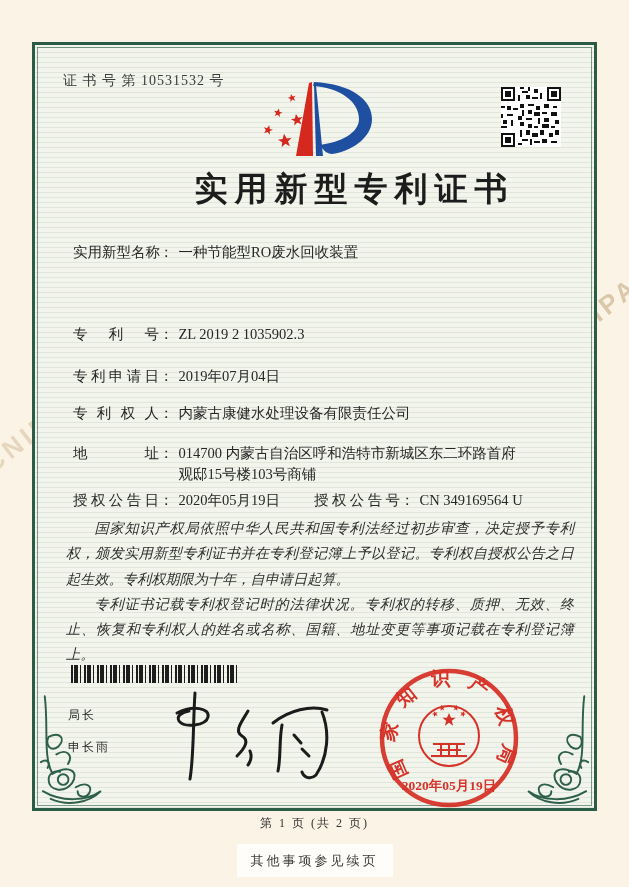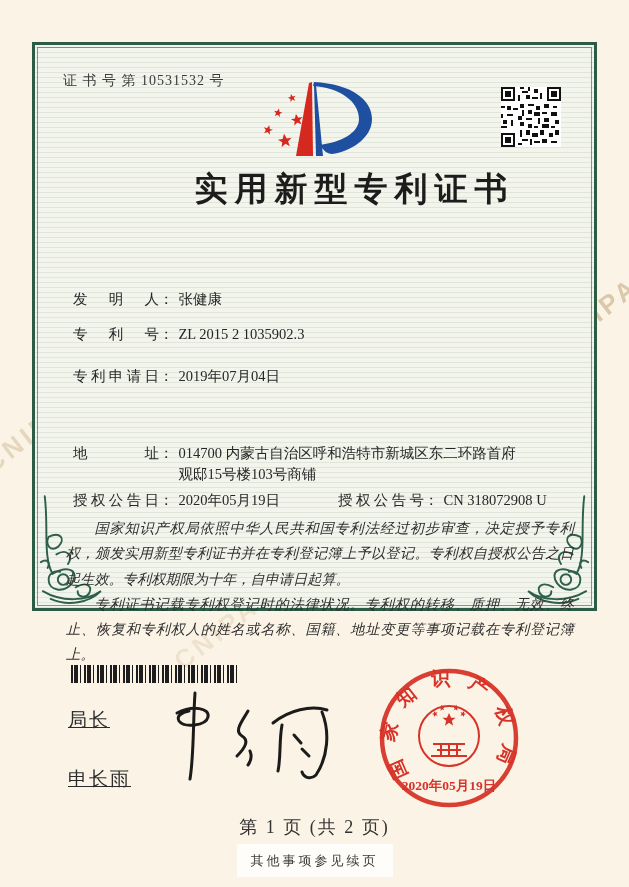--- a/index.html
+++ b/index.html
@@ -3,55 +3,55 @@
 <meta charset="utf-8">
 <style>
   html,body{margin:0;padding:0;}
   body{
     width:629px;height:887px;position:relative;overflow:hidden;
     background:#fbf4e6;
     font-family:"Liberation Serif","DejaVu Serif",serif;
     color:#262626;
   }
   .frame{
-    position:absolute;left:32px;top:42px;width:565px;height:569px;
+    position:absolute;left:32px;top:42px;width:565px;height:769px;
     border:3px solid #2a5c46;box-sizing:border-box;
     background-color:#f3f5ec;
     background-image:repeating-linear-gradient(0deg,
       rgba(122,160,134,.17) 0px, rgba(122,160,134,.17) 1px,
       transparent 1px, transparent 5px);
   }
   .frame::before{
     content:"";position:absolute;inset:2px;border:1px solid rgba(42,92,70,.6);
     pointer-events:none;
   }
   .cert-number{position:absolute;left:28px;top:27px;font-size:14px;color:#3a3a3a;letter-spacing:1px;}
   .title{position:absolute;left:0;top:122px;width:100%;text-align:center;
     font-size:33px;font-weight:bold;letter-spacing:7px;color:#1c1c1c;padding-left:40px;}
   .frow{position:absolute;left:38px;font-size:14.5px;line-height:21px;color:#262626;white-space:nowrap;}
   .flabel{display:inline-block;width:86px;text-align:justify;text-align-last:justify;vertical-align:top;}
   .fcolon{vertical-align:top;}
   .fvalue{margin-left:5px;vertical-align:top;}
   .fvalue.wrap{display:inline-block;width:342px;white-space:normal;}
-  .pair2{margin-left:58px;}
+  .pair2{margin-left:34px;}
   .paragraphs{position:absolute;left:31px;top:471px;width:508px;
     font-size:14.2px;line-height:1.78;text-align:justify;
     font-style:italic;color:#2e2e2e;}
   .paragraphs p{margin:0;text-indent:2em;}
   .barcode{position:absolute;left:36px;top:620px;width:168px;height:18px;
     background:repeating-linear-gradient(90deg,
       #1d1d1d 0 2px, transparent 2px 3px,
       #1d1d1d 3px 7px, transparent 7px 9px,
       #1d1d1d 9px 10px, transparent 10px 13px);}
-  .sig-label{position:absolute;left:33px;font-size:19px;letter-spacing:2px;
-    font-family:"Liberation Sans","DejaVu Sans",sans-serif;color:#2b2b2b;text-decoration:underline;}
+  .sig-label{position:absolute;left:33px;font-size:12px;letter-spacing:2px;
+    font-family:"Liberation Sans","DejaVu Sans",sans-serif;color:#2b2b2b;}
   .sig-svg{position:absolute;left:118px;top:638px;}
   .seal{position:absolute;left:338px;top:617px;opacity:.94;}
   .page-number{position:absolute;left:0;top:770px;width:100%;text-align:center;
-    font-size:18px;letter-spacing:2px;color:#333;}
+    font-size:12px;letter-spacing:2px;color:#333;}
   .footer-note{position:absolute;left:0;top:852px;width:100%;text-align:center;font-size:13px;color:#3c3c3c;}
   .footer-note span{background:rgba(255,255,255,.78);padding:9px 14px;letter-spacing:3px;}
   .wm{position:absolute;transform:rotate(-38deg);transform-origin:left top;
     font-family:"Liberation Sans","DejaVu Sans",sans-serif;font-weight:bold;
     font-size:26px;letter-spacing:4px;color:#b08a56;pointer-events:none;}
   .ornament{position:absolute;bottom:2px;}
   .ornament.left{left:2px;}
   .ornament.right{right:2px;transform:scaleX(-1);}
   .logo{position:absolute;left:215px;top:28px;}
   .qr{position:absolute;left:466px;top:42px;}
@@ -167,45 +167,48 @@
         <rect x="14" y="25" width="1" height="3"></rect>
       <rect x="16" y="26" width="3" height="1"></rect>
         <rect x="20" y="25" width="2" height="2"></rect>
         <rect x="24" y="26" width="3" height="1"></rect>
         <rect x="8" y="27" width="2" height="1"></rect>
     </g>
   </svg>
 
   <div class="title">实用新型专利证书</div>
 
-  <div class="frow" style="top:244px;">
-    <span class="flabel">发明人</span><span class="fcolon">：</span><span class="fvalue">张健康</span>
+  <div class="frow" style="top:197px;">
+    <span class="flabel">实用新型名称</span><span class="fcolon">：</span><span class="fvalue">一种节能型RO废水回收装置</span>
   </div>
   <div class="frow" style="top:279px;">
-    <span class="flabel">专利号</span><span class="fcolon">：</span><span class="fvalue">ZL 2015 2 1035902.3</span>
+    <span class="flabel">专利号</span><span class="fcolon">：</span><span class="fvalue">ZL 2019 2 1035902.3</span>
   </div>
   <div class="frow" style="top:321px;">
     <span class="flabel">专利申请日</span><span class="fcolon">：</span><span class="fvalue">2019年07月04日</span>
   </div>
+  <div class="frow" style="top:358px;">
+    <span class="flabel">专利权人</span><span class="fcolon">：</span><span class="fvalue">内蒙古康健水处理设备有限责任公司</span>
+  </div>
   <div class="frow" style="top:398px;">
     <span class="flabel">地址</span><span class="fcolon">：</span><span class="fvalue wrap">014700 内蒙古自治区呼和浩特市新城区东二环路首府观邸15号楼103号商铺</span>
   </div>
   <div class="frow" style="top:445px;">
-    <span class="flabel">授权公告日</span><span class="fcolon">：</span><span class="fvalue">2020年05月19日</span><span class="flabel pair2">授权公告号</span><span class="fcolon">：</span><span class="fvalue">CN 318072908 U</span>
+    <span class="flabel">授权公告日</span><span class="fcolon">：</span><span class="fvalue">2020年05月19日</span><span class="flabel pair2">授权公告号</span><span class="fcolon">：</span><span class="fvalue">CN 349169564 U</span>
   </div>
 
   <div class="paragraphs">
     <p>国家知识产权局依照中华人民共和国专利法经过初步审查，决定授予专利权，颁发实用新型专利证书并在专利登记簿上予以登记。专利权自授权公告之日起生效。专利权期限为十年，自申请日起算。</p>
     <p>专利证书记载专利权登记时的法律状况。专利权的转移、质押、无效、终止、恢复和专利权人的姓名或名称、国籍、地址变更等事项记载在专利登记簿上。</p>
   </div>
 
   <div class="barcode"></div>
 
   <div class="sig-label" style="top:662px;">局长</div>
-  <div class="sig-label" style="top:694px;margin-top:27px;">申长雨</div>
+  <div class="sig-label" style="top:694px;">申长雨</div>
 
   <svg class="sig-svg" width="200" height="105" viewBox="0 0 200 105">
     <g fill="none" stroke="#1b1b1b" stroke-width="3" stroke-linecap="round" stroke-linejoin="round">
       <path d="M42,10 C40,38 41,72 37,96"></path>
       <path d="M24,30 C40,22 57,25 55,34 C53,43 31,45 26,38 C23,33 29,29 36,28"></path>
       <path d="M95,28 C88,40 81,48 89,53 C96,57 93,64 84,73"></path>
       <path d="M97,68 C99,73 98,78 95,82"></path>
       <path d="M120,40 C136,27 158,22 174,27"></path>
       <path d="M129,42 C126,58 128,74 125,88"></path>
       <path d="M169,29 C177,49 175,74 163,92 C158,97 151,95 149,89"></path>

